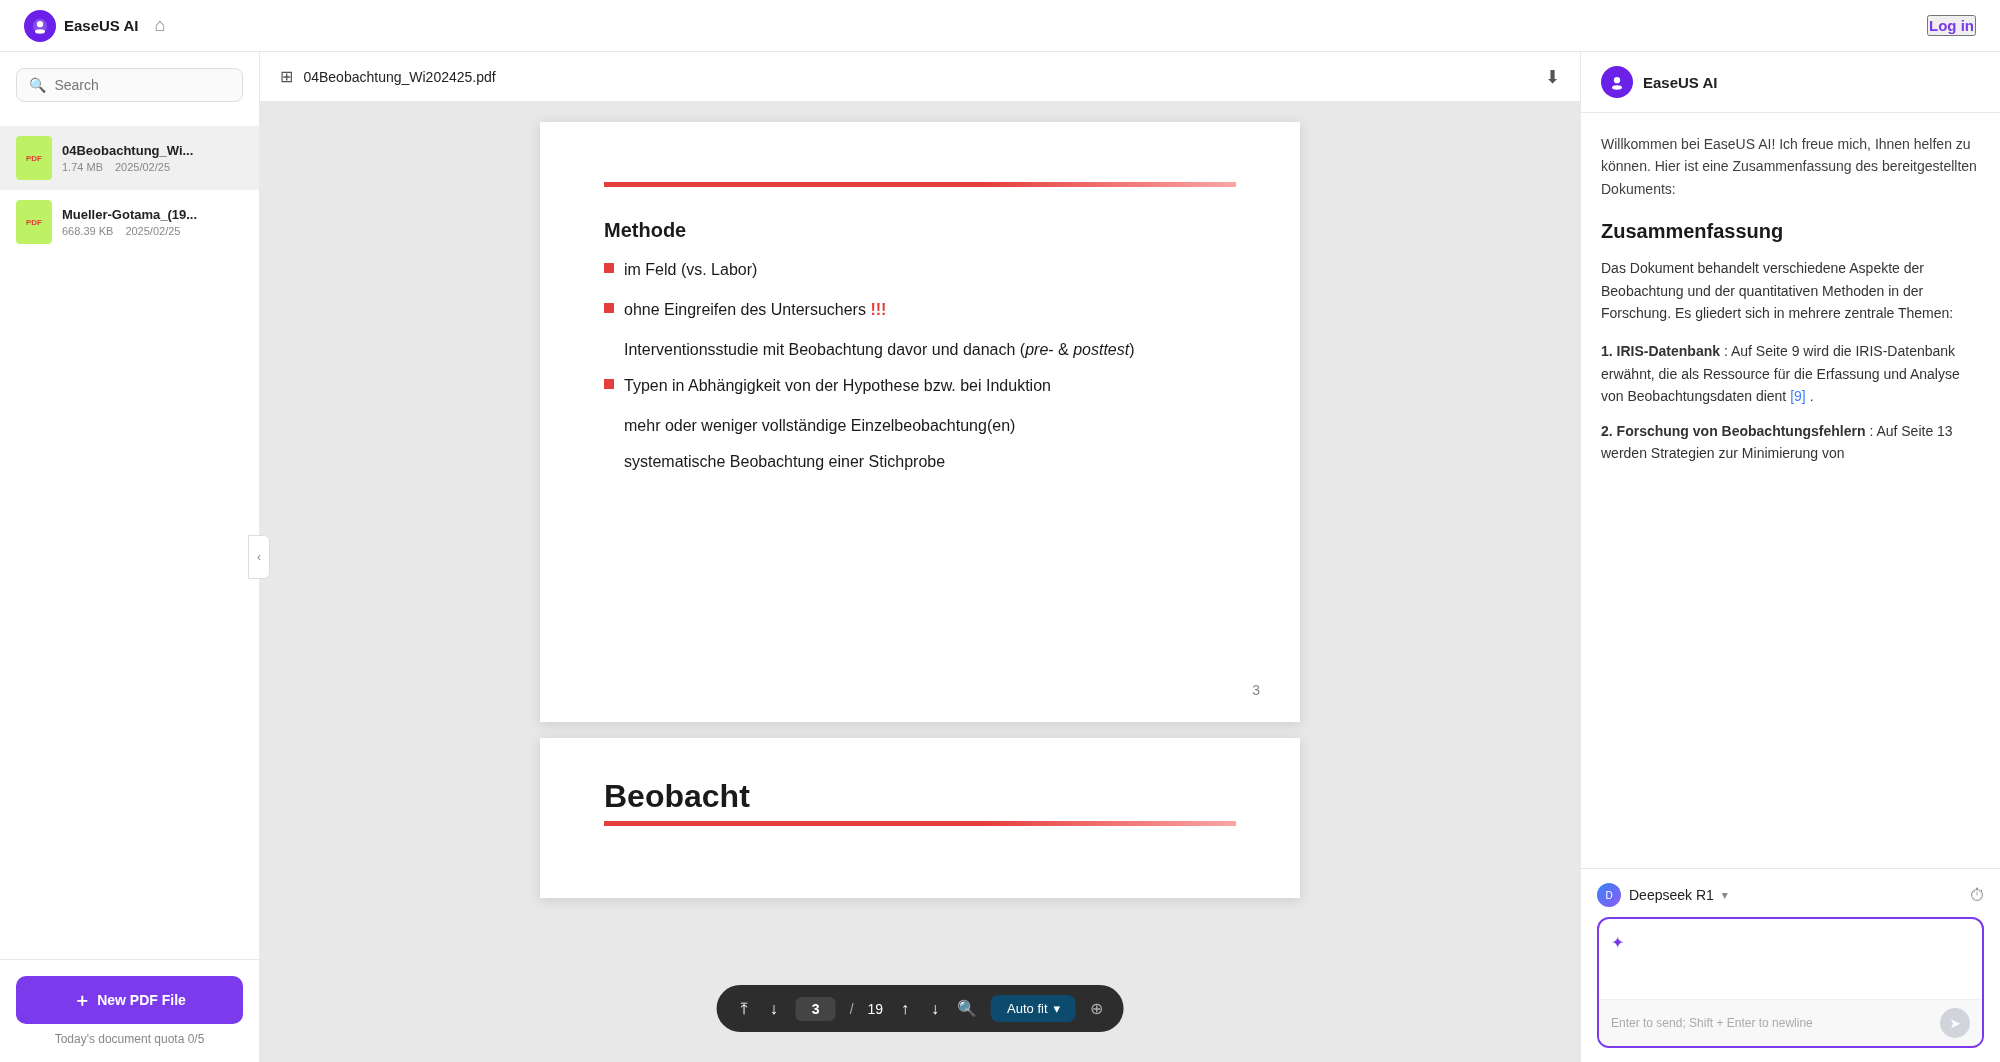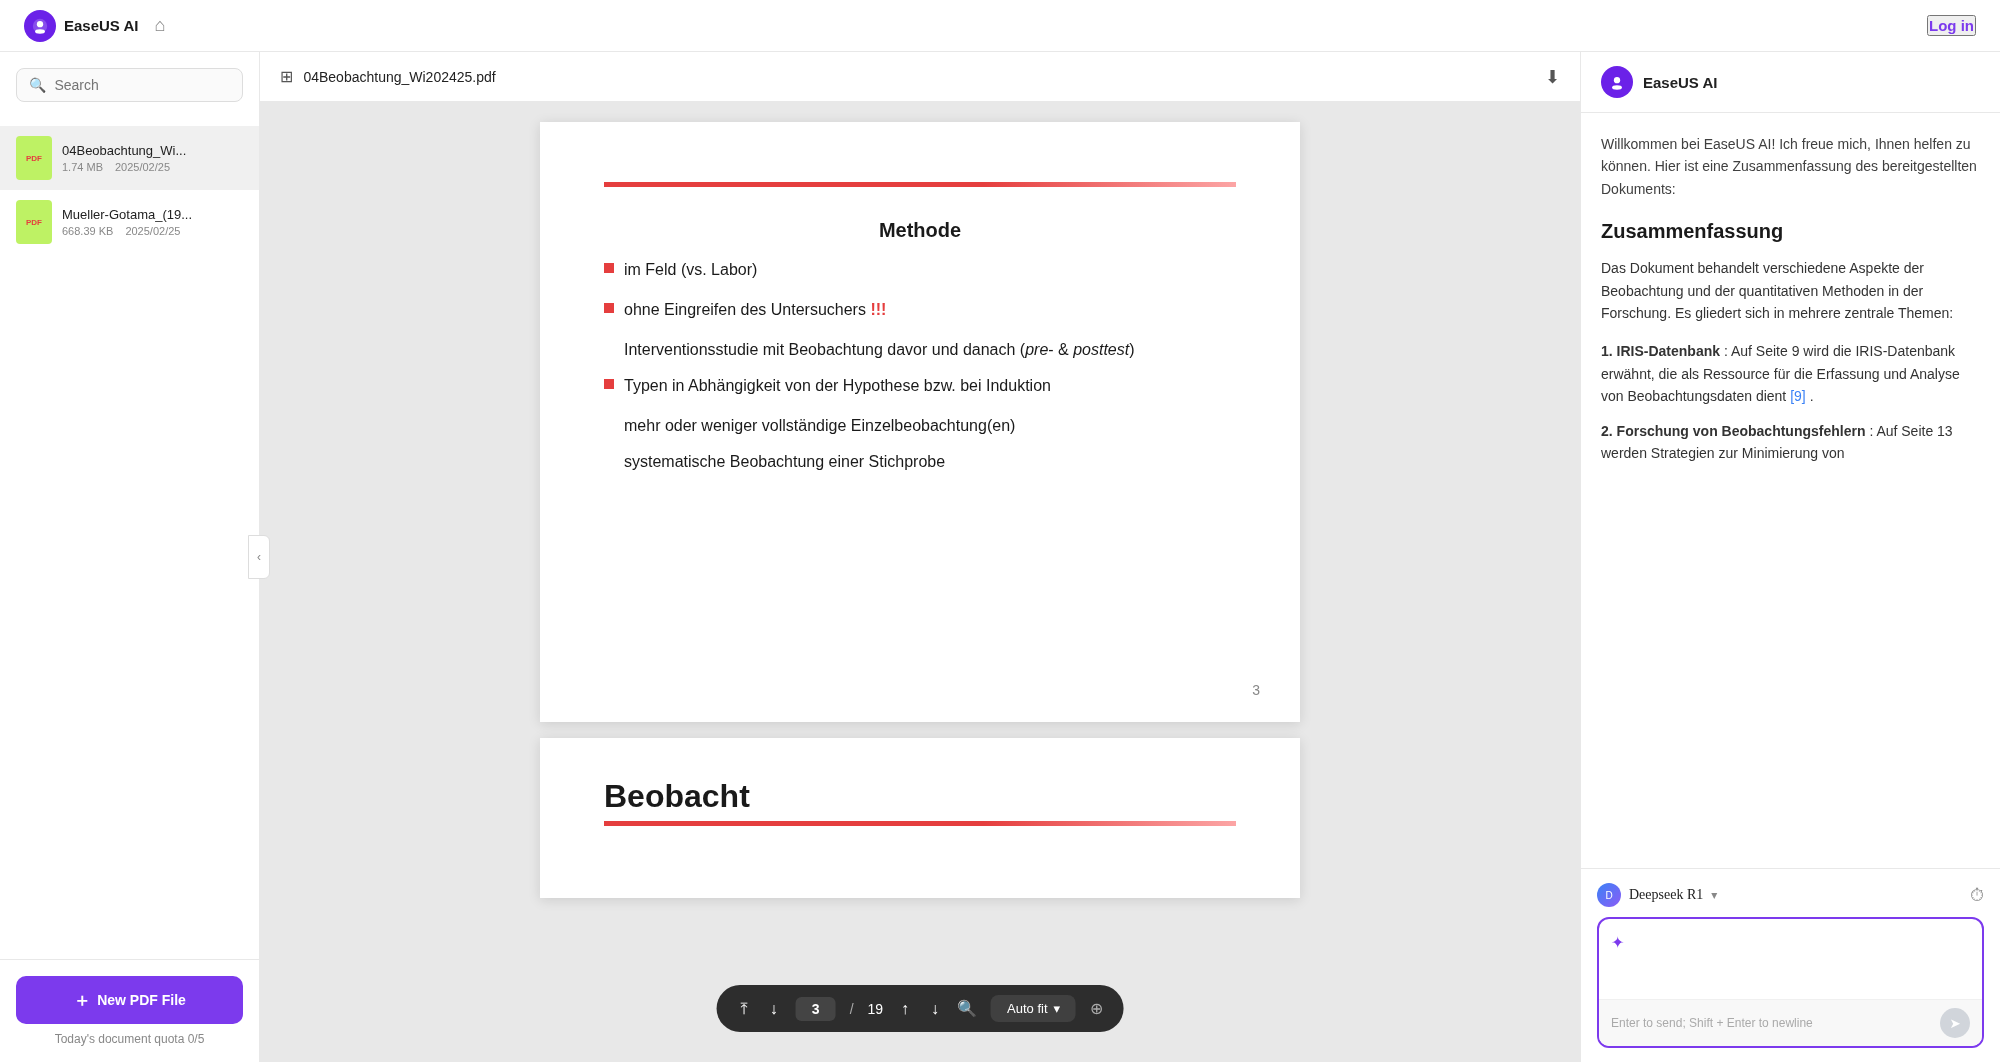--- a/index.html
+++ b/index.html
@@ -46,21 +46,21 @@
       display: flex; align-items: center; gap: 10px;
       padding: 10px 16px; cursor: pointer;
     }
     .file-item:first-child { background: #f0f0f0; }
     .file-thumb {
       width: 36px; height: 44px; background: #bef264;
       border-radius: 4px; display: flex; align-items: center; justify-content: center;
       flex-shrink: 0; font-size: 8px; font-weight: 700; color: #e53e3e;
     }
     .file-info { flex: 1; min-width: 0; }
-    .file-name { font-size: 13px; font-weight: 400; color: #222; white-space: nowrap; overflow: hidden; text-overflow: ellipsis; }
+    .file-name { font-size: 13px; font-weight: 700; color: #222; white-space: nowrap; overflow: hidden; text-overflow: ellipsis; }
     .file-meta { display: flex; gap: 12px; margin-top: 3px; font-size: 11px; color: #888; }
     .sidebar-bottom { padding: 16px; border-top: 1px solid #e8e8e8; }
     .new-pdf-btn {
       width: 100%; padding: 12px; background: #7c3aed; color: #fff;
       border: none; border-radius: 10px; font-size: 14px; font-weight: 600;
       cursor: pointer; display: flex; align-items: center; justify-content: center; gap: 6px;
     }
     .quota-text { text-align: center; font-size: 12px; color: #888; margin-top: 8px; }
 
     
@@ -88,21 +88,21 @@
     .pdf-download { color: #555; font-size: 18px; cursor: pointer; }
 
     .pdf-content { flex: 1; overflow-y: auto; padding: 20px; display: flex; flex-direction: column; align-items: center; gap: 16px; }
     .pdf-page {
       background: #fff; width: 760px; min-height: 600px;
       box-shadow: 0 2px 12px rgba(0,0,0,0.12); padding: 60px 64px;
       position: relative;
     }
     .pdf-page-title { font-size: 32px; font-weight: 700; color: #1a1a1a; margin-bottom: 6px; }
     .pdf-red-line { height: 5px; background: linear-gradient(to right, #e53e3e 60%, #fca5a5 100%); margin-bottom: 32px; }
-    .pdf-section-title { font-size: 20px; font-weight: 700; color: #1a1a1a; margin-bottom: 16px; text-align: center; }
+    .pdf-section-title { font-size: 20px; font-weight: 700; color: #1a1a1a; margin-bottom: 16px; }
     .pdf-bullet-list { list-style: none; padding: 0; margin: 0 0 12px 0; }
     .pdf-bullet-list li {
       display: flex; align-items: flex-start; gap: 10px;
       margin-bottom: 16px; font-size: 16px; color: #1a1a1a; line-height: 1.5;
     }
     .bullet-square { width: 10px; height: 10px; background: #e53e3e; flex-shrink: 0; margin-top: 5px; }
     .red-exclaim { color: #e53e3e; font-weight: 700; }
     .italic-text { font-style: italic; }
     .sub-text { margin-left: 20px; margin-bottom: 12px; font-size: 16px; color: #1a1a1a; line-height: 1.5; }
     .page-number { position: absolute; bottom: 24px; right: 40px; font-size: 14px; color: #888; }
@@ -119,21 +119,21 @@
     .nav-btn { color: #fff; background: none; border: none; cursor: pointer; font-size: 16px; padding: 4px; }
     .page-input {
       background: #444; color: #fff; border: none; border-radius: 6px;
       width: 40px; text-align: center; font-size: 14px; font-weight: 600;
       padding: 4px;
     }
     .page-sep { color: #aaa; font-size: 14px; }
     .page-total { color: #fff; font-size: 14px; }
     .zoom-out-btn { color: #aaa; background: none; border: none; cursor: pointer; font-size: 16px; }
     .auto-fit-btn {
-      background: #404040; color: #fff; border: none; border-radius: 8px;
+      background: #0c4a6e; color: #fff; border: none; border-radius: 8px;
       padding: 6px 16px; font-size: 13px; cursor: pointer;
       display: flex; align-items: center; gap: 6px;
     }
     .zoom-in-btn { color: #aaa; background: none; border: none; cursor: pointer; font-size: 16px; }
 
     
     .ai-panel {
       width: 420px; background: #fff; border-left: 1px solid #e8e8e8;
       display: flex; flex-direction: column; flex-shrink: 0;
     }
@@ -158,21 +158,21 @@
     .bold-text { font-weight: 700; }
 
     .ai-footer { padding: 14px 16px; border-top: 1px solid #e8e8e8; }
     .ai-model-row { display: flex; align-items: center; justify-content: space-between; margin-bottom: 10px; }
     .ai-model-left { display: flex; align-items: center; gap: 8px; }
     .ai-model-logo {
       width: 24px; height: 24px; border-radius: 50%;
       background: linear-gradient(135deg, #3b82f6, #8b5cf6);
       display: flex; align-items: center; justify-content: center; font-size: 10px; color: #fff;
     }
-    .ai-model-name { font-size: 14px; font-weight: 500; color: #222; font-family: Liberation Serif, serif; }
+    .ai-model-name { font-size: 14px; font-weight: 500; color: #222; }
     .chevron-icon { color: #888; font-size: 12px; }
     .history-icon { color: #888; font-size: 18px; cursor: pointer; }
 
     .ai-input-box {
       border: 2px solid #7c3aed; border-radius: 12px; overflow: hidden;
       background: #fff;
     }
     .ai-input-top { display: flex; align-items: flex-start; padding: 12px; min-height: 80px; }
     .sparkle-icon { color: #7c3aed; font-size: 16px; margin-right: 8px; margin-top: 2px; flex-shrink: 0; }
     .ai-textarea {

